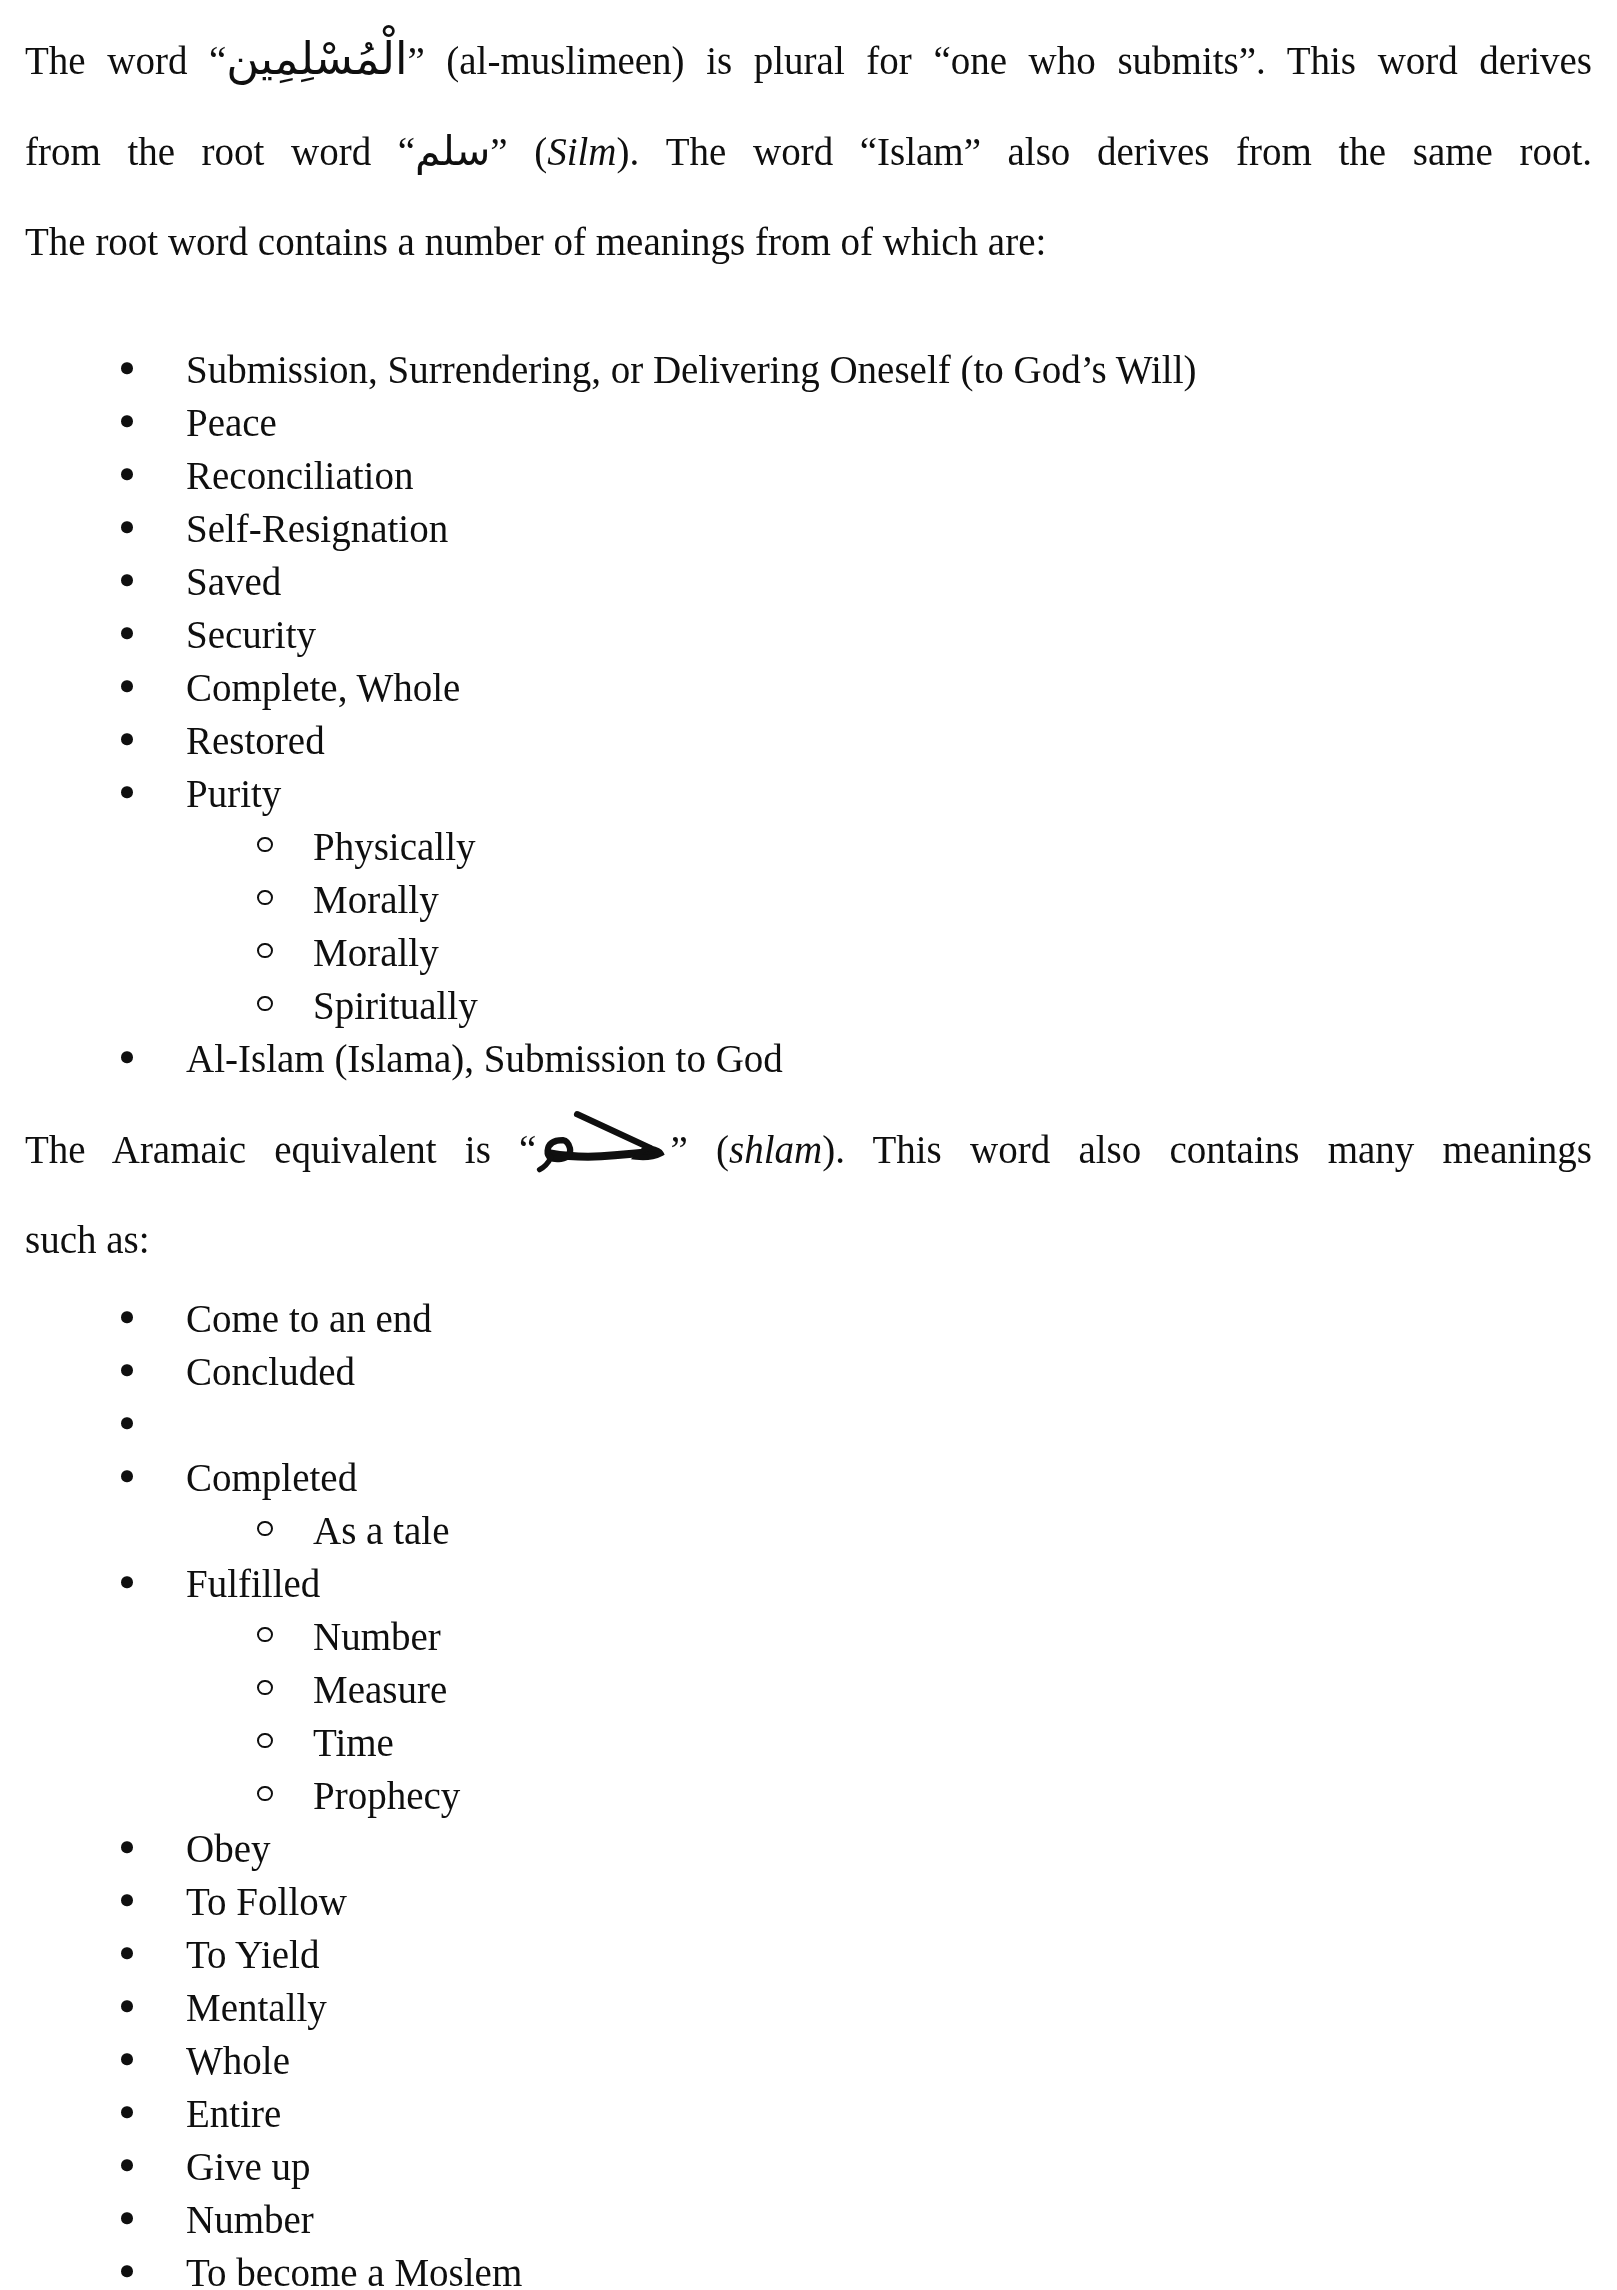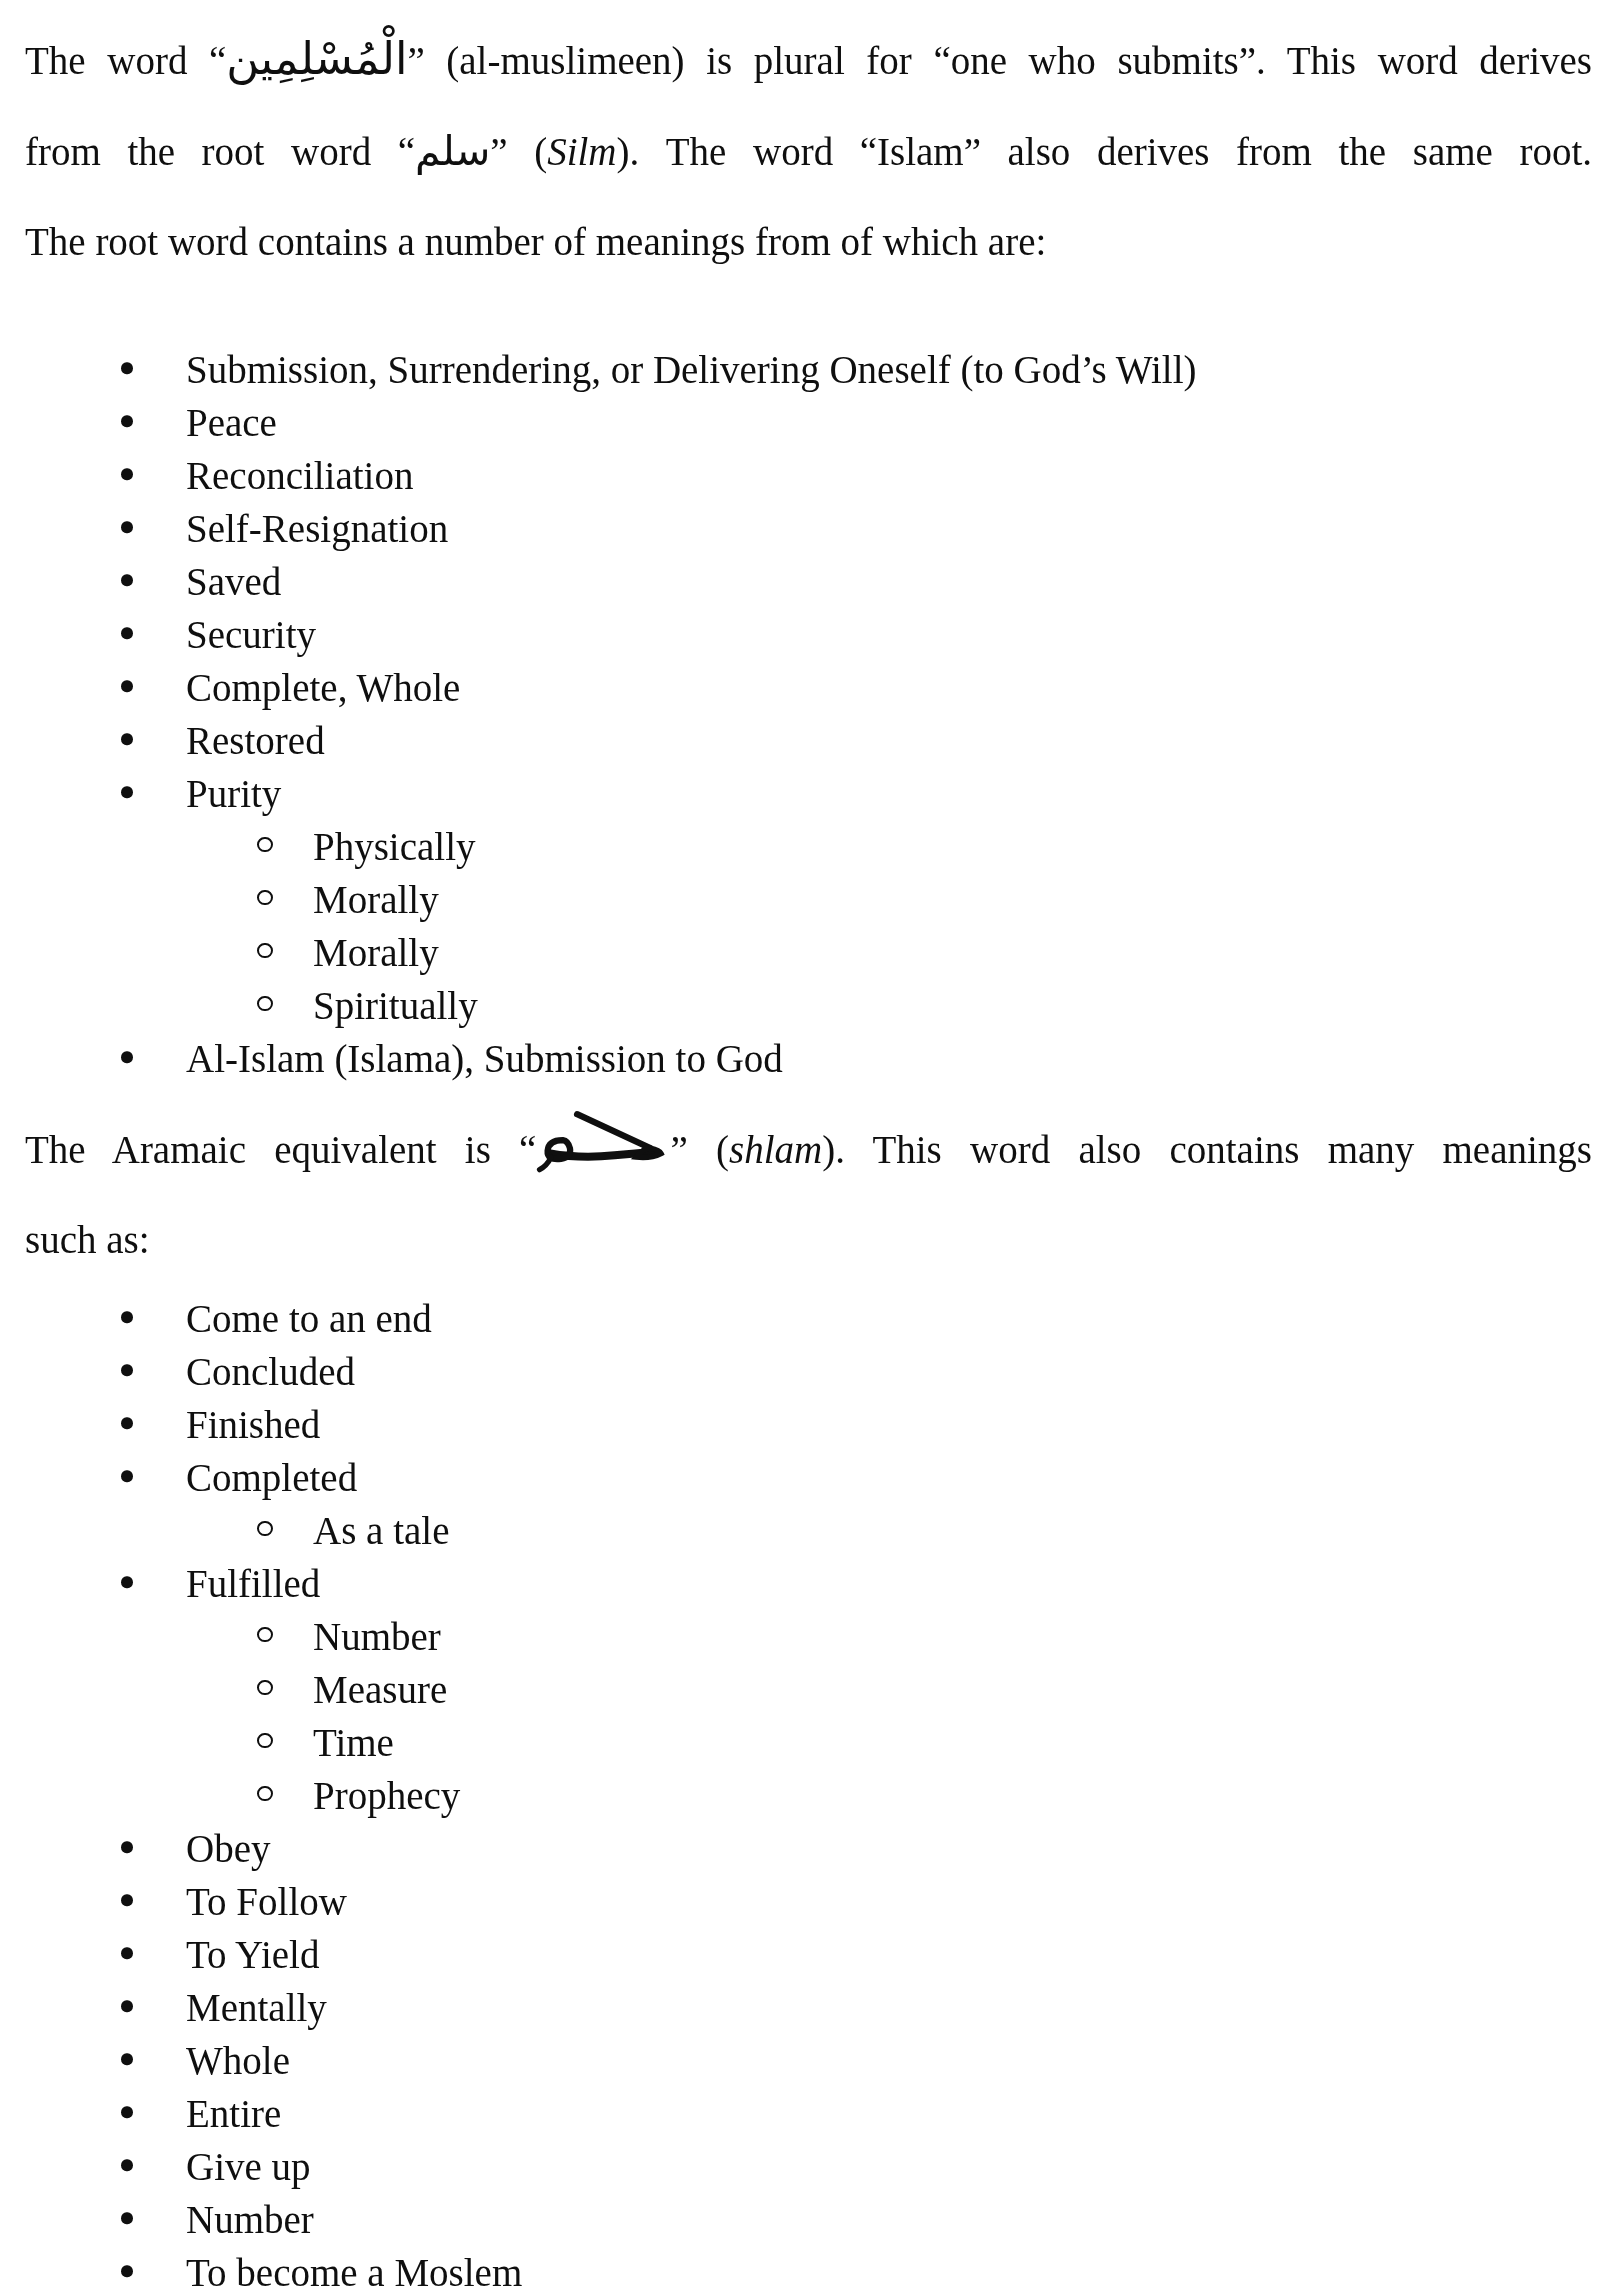--- a/index.html
+++ b/index.html
@@ -161,21 +161,20 @@
       <div class="row lvl1">
     <span class="marker dot"></span>
     <span class="txt">Come to an end</span>
   </div>
       <div class="row lvl1">
     <span class="marker dot"></span>
     <span class="txt">Concluded</span>
   </div>
       <div class="row lvl1">
     <span class="marker dot"></span>
-    <span class="txt">Finished</span>
   </div>
       <div class="row lvl1">
     <span class="marker dot"></span>
     <span class="txt">Completed</span>
   </div>
       <div class="row lvl2">
     <span class="marker circle"></span>
     <span class="txt">As a tale</span>
   </div>
       <div class="row lvl1">

